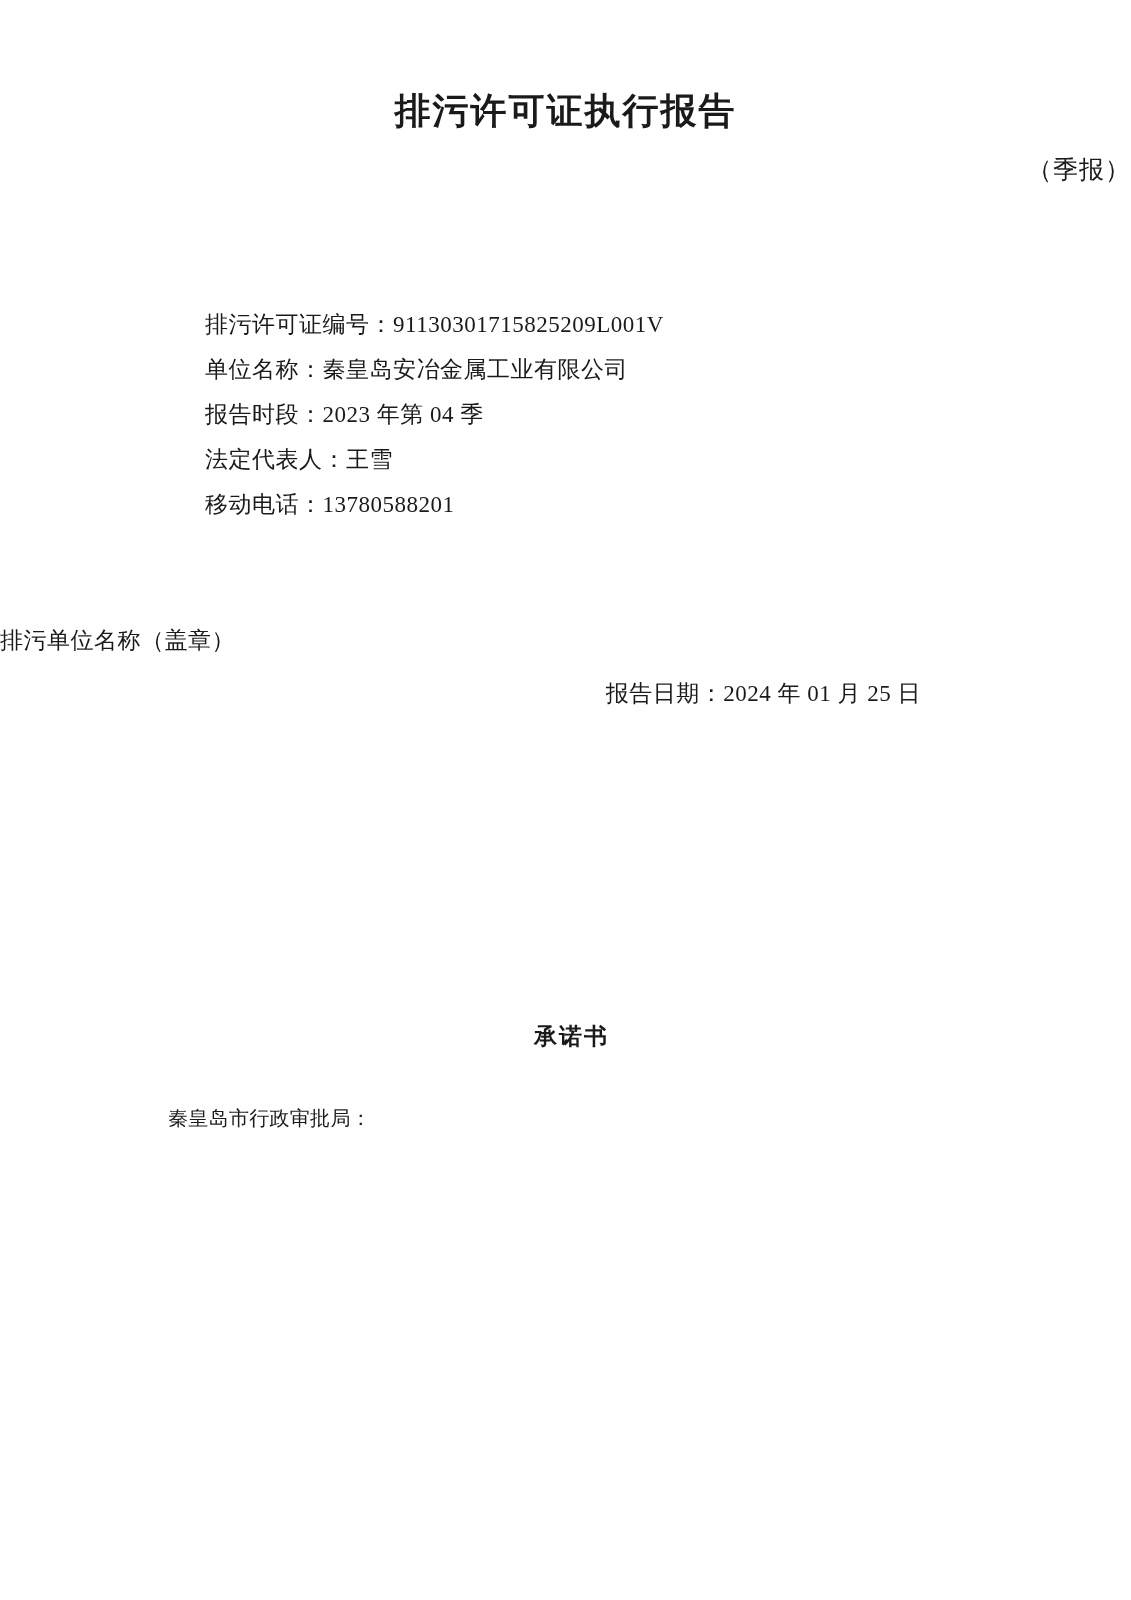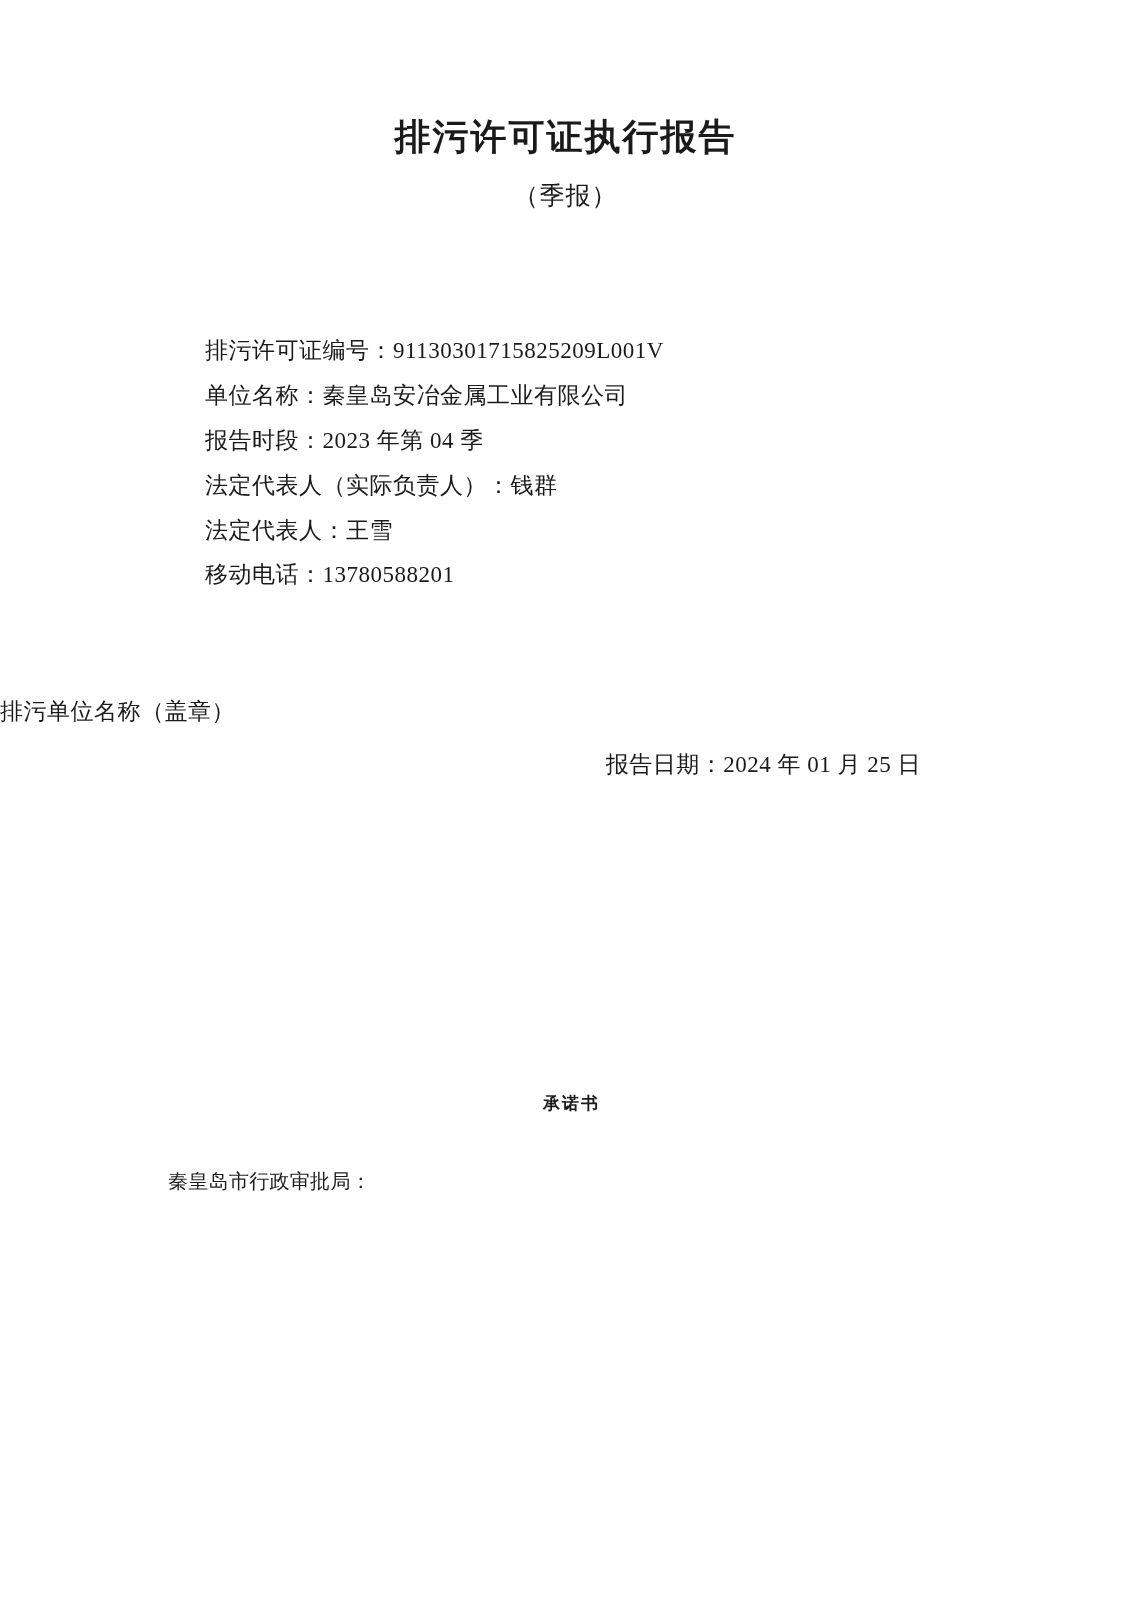--- a/index.html
+++ b/index.html
@@ -20,25 +20,25 @@
     inset: 0;
     padding: 0;
   }
 
   
   .title-main {
     text-align: center;
     font-size: 36px;
     font-weight: bold;
     letter-spacing: 2px;
-    margin-top: 116px;
+    margin-top: 90px;
     line-height: 1.2;
   }
   .title-sub {
-    text-align: center;
+    text-align: right;
     font-size: 25px;
     letter-spacing: 1px;
     margin-top: 22px;
     line-height: 1.2;
   }
 
   
   .meta-block {
     margin-top: 118px;
     margin-left: 205px;
@@ -67,21 +67,21 @@
   .sig-date {
     text-align: right;
     padding-right: 210px;
     padding-left: 44px;
   }
 
   
   .commit-title {
     margin-top: 300px;
     text-align: center;
-    font-size: 17px;
+    font-size: 23px;
     font-weight: bold;
     letter-spacing: 2px;
     padding-left: 12px;
   }
   .commit-body {
     margin-top: 48px;
     margin-left: 168px;
     margin-right: 168px;
     font-size: 20px;
     line-height: 1.85;
@@ -107,23 +107,20 @@
     <div class="meta-row">
       <span>排污许可证编号：</span><span class="val">91130301715825209L001V</span>
     </div>
     <div class="meta-row">
       <span>单位名称：</span><span class="val">秦皇岛安冶金属工业有限公司</span>
     </div>
     <div class="meta-row">
       <span>报告时段：</span><span class="val">2023 年第 04 季</span>
     </div>
     <div class="meta-row">
-      <span>法定代表人（实际负责人）：</span><span class="val">钱群</span>
-    </div>
-    <div class="meta-row">
       <span>法定代表人：</span><span class="val">王雪</span>
     </div>
     <div class="meta-row">
       <span>移动电话：</span><span class="val">13780588201</span>
     </div>
   </div>
 
   <div class="sig-block">
     <div class="sig-seal">排污单位名称（盖章）</div>
     <div class="sig-date">报告日期：2024 年 01 月 25 日</div>

